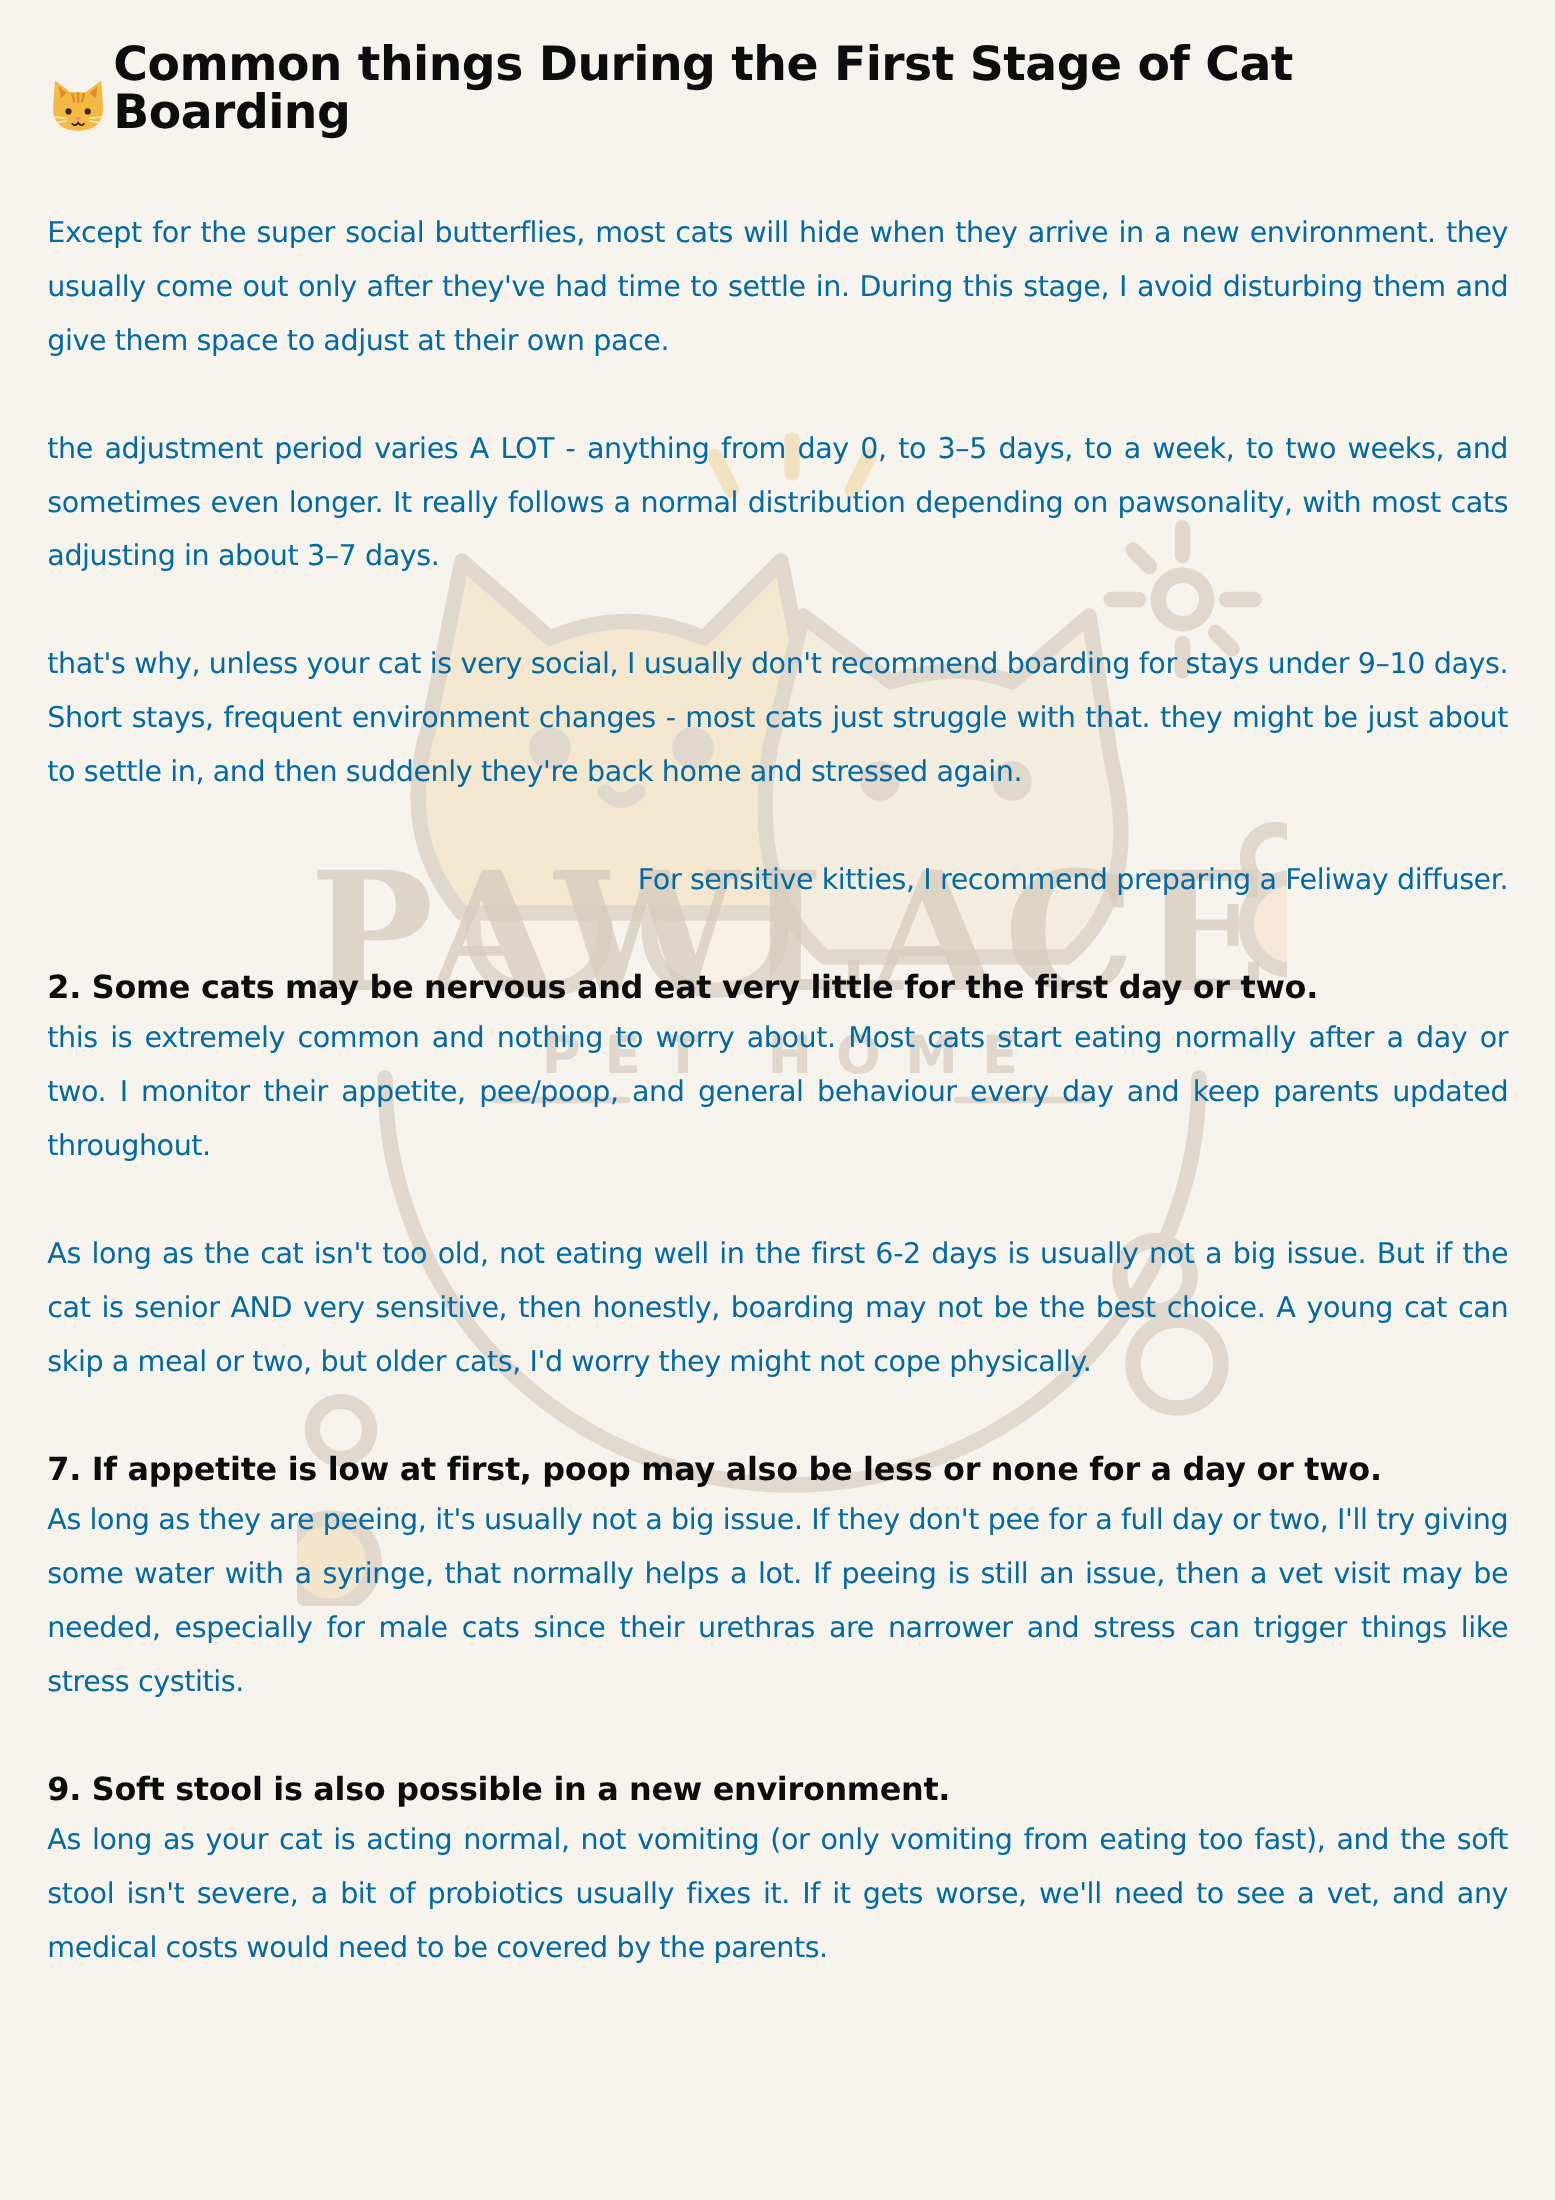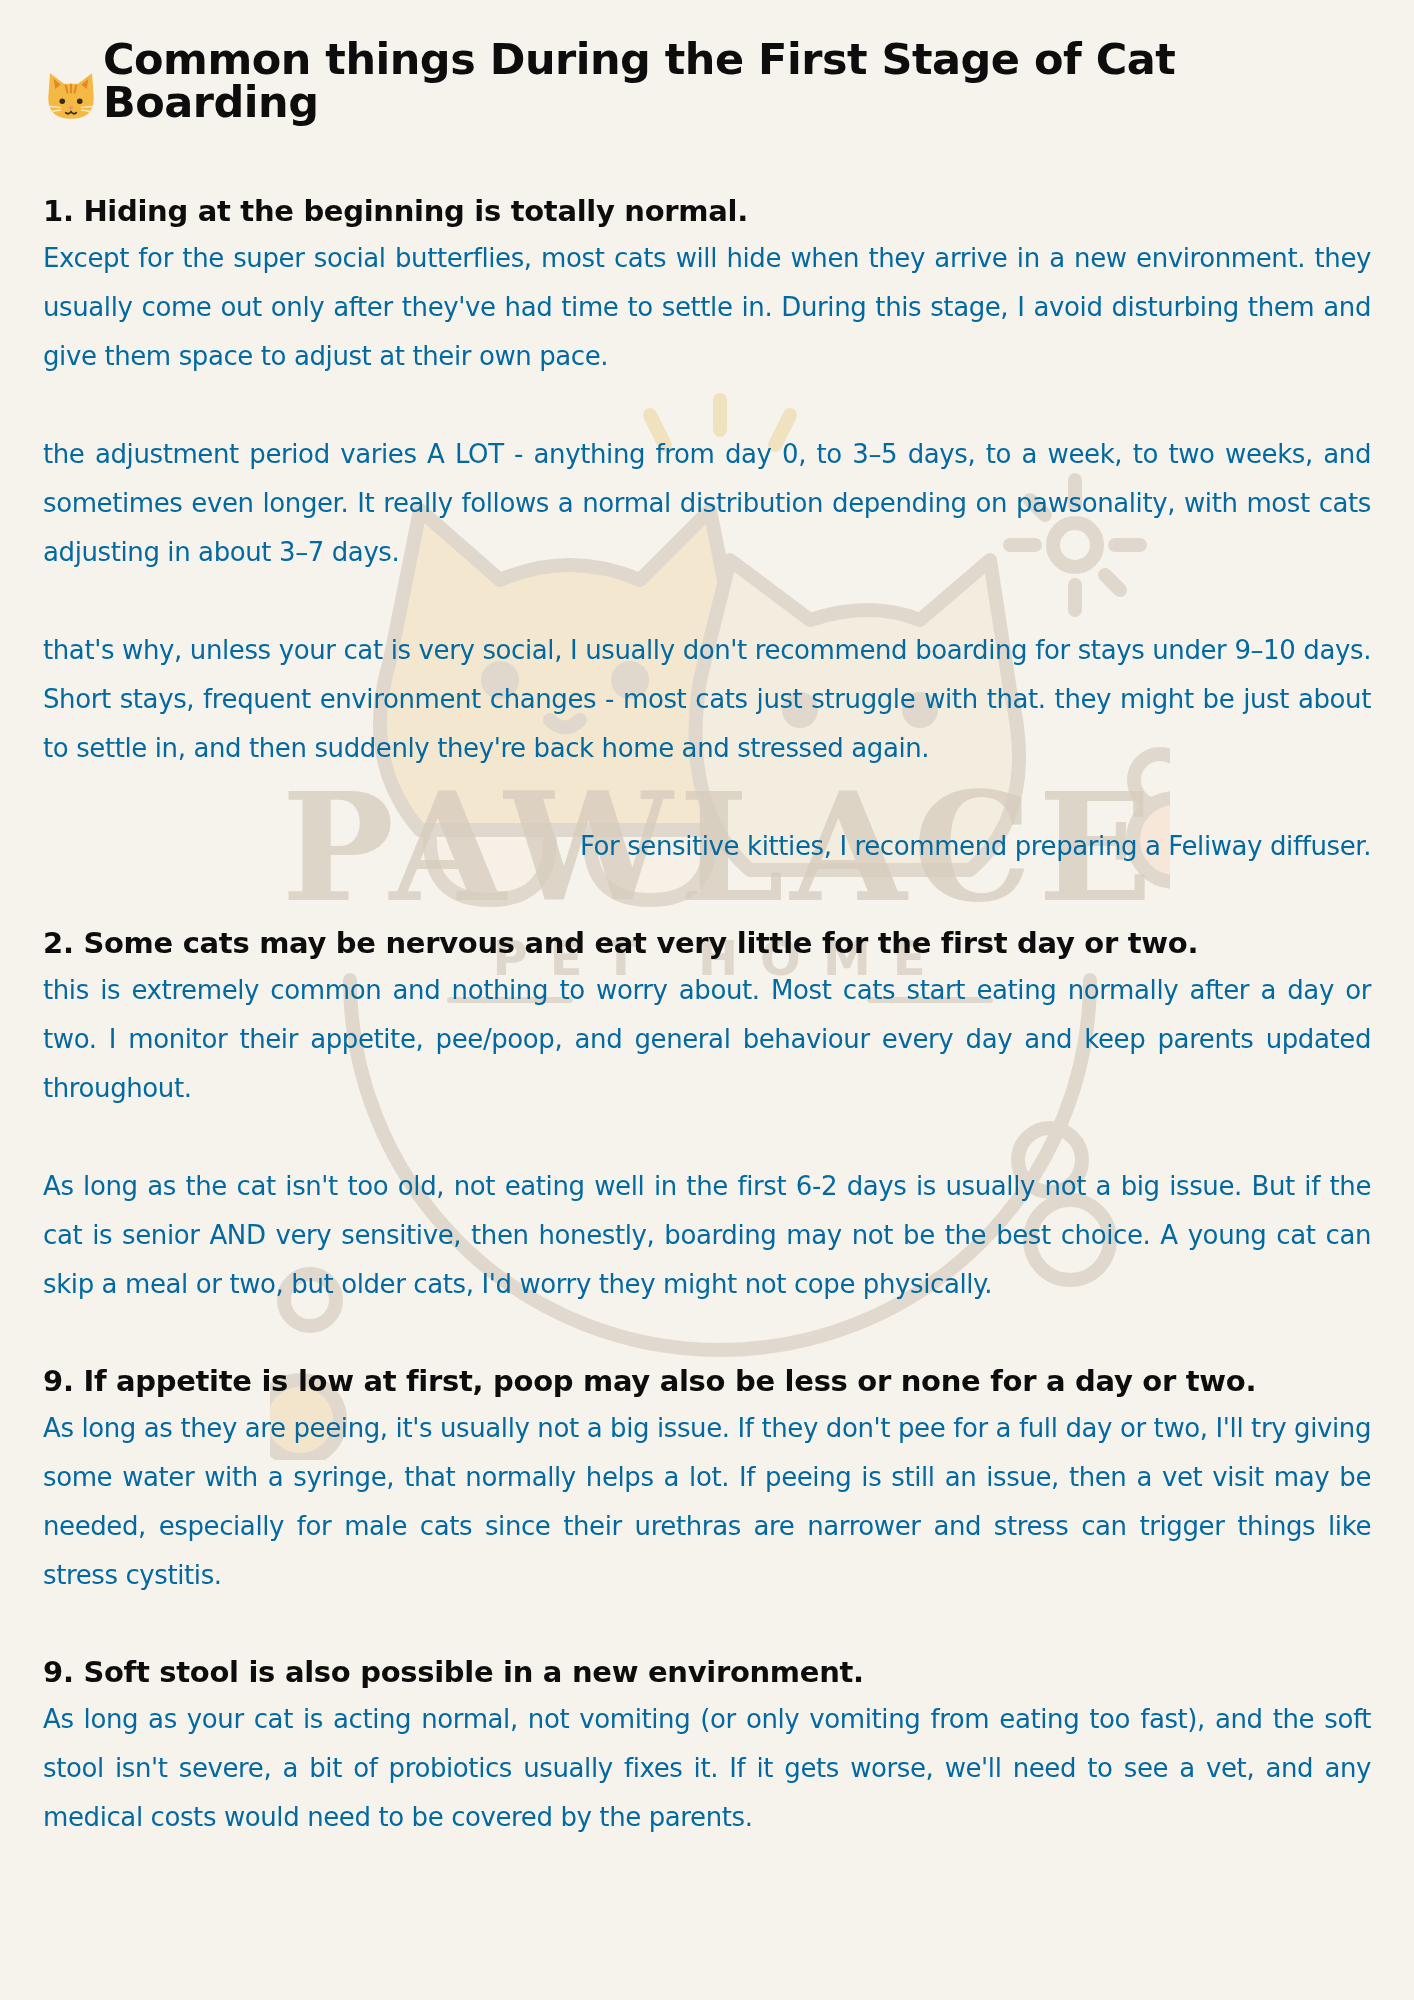--- a/index.html
+++ b/index.html
@@ -140,39 +140,38 @@
       <circle cx="22" cy="38" r="3.2" fill="#3a2a1a"></circle>
       <circle cx="42" cy="38" r="3.2" fill="#3a2a1a"></circle>
       <path d="M29 44 L35 44 L32 48 Z" fill="#e7879a"></path>
       <path d="M26 51 Q29 54 32 50 Q35 54 38 51" stroke="#3a2a1a" stroke-width="2" fill="none" stroke-linecap="round"></path>
       <path d="M8 44 L20 45 M8 50 L20 48 M56 44 L44 45 M56 50 L44 48" stroke="#fbe7c0" stroke-width="1.6" stroke-linecap="round"></path>
     </svg>
     <h1 class="title">Common things During the First Stage of Cat Boarding</h1>
   </div>
 
   <div class="section" id="s1">
-    <h2>1. Hiding at the beginning is totally normal.</h2>
     <p>Except for the super social butterflies, most cats will hide when they arrive in a new environment. they usually come out only after they've had time to settle in. During this stage, I avoid disturbing them and give them space to adjust at their own pace.</p>
     <div class="gap"></div>
     <p>the adjustment period varies A LOT - anything from day 0, to 3–5 days, to a week, to two weeks, and sometimes even longer. It really follows a normal distribution depending on pawsonality, with most cats adjusting in about 3–7 days.</p>
     <div class="gap"></div>
     <p>that's why, unless your cat is very social, I usually don't recommend boarding for stays under 9–10 days. Short stays, frequent environment changes - most cats just struggle with that. they might be just about to settle in, and then suddenly they're back home and stressed again.</p>
     <div class="gap"></div>
     <p class="last-line-left">For sensitive kitties, I recommend preparing a Feliway diffuser.</p>
   </div>
 
   <div class="section" id="s2">
     <h2>2. Some cats may be nervous and eat very little for the first day or two.</h2>
     <p>this is extremely common and nothing to worry about. Most cats start eating normally after a day or two. I monitor their appetite, pee/poop, and general behaviour every day and keep parents updated throughout.</p>
     <div class="gap"></div>
     <p>As long as the cat isn't too old, not eating well in the first 6-2 days is usually not a big issue. But if the cat is senior AND very sensitive, then honestly, boarding may not be the best choice. A young cat can skip a meal or two, but older cats, I'd worry they might not cope physically.</p>
   </div>
 
   <div class="section" id="s3">
-    <h2>9. If appetite is low at first, poop may also be less or none for a day or two.</h2>
+    <h2>7. If appetite is low at first, poop may also be less or none for a day or two.</h2>
     <p>As long as they are peeing, it's usually not a big issue. If they don't pee for a full day or two, I'll try giving some water with a syringe, that normally helps a lot. If peeing is still an issue, then a vet visit may be needed, especially for male cats since their urethras are narrower and stress can trigger things like stress cystitis.</p>
   </div>
 
   <div class="section" id="s4">
     <h2>9. Soft stool is also possible in a new environment.</h2>
     <p>As long as your cat is acting normal, not vomiting (or only vomiting from eating too fast), and the soft stool isn't severe, a bit of probiotics usually fixes it. If it gets worse, we'll need to see a vet, and any medical costs would need to be covered by the parents.</p>
   </div>
 
 </div>
 

